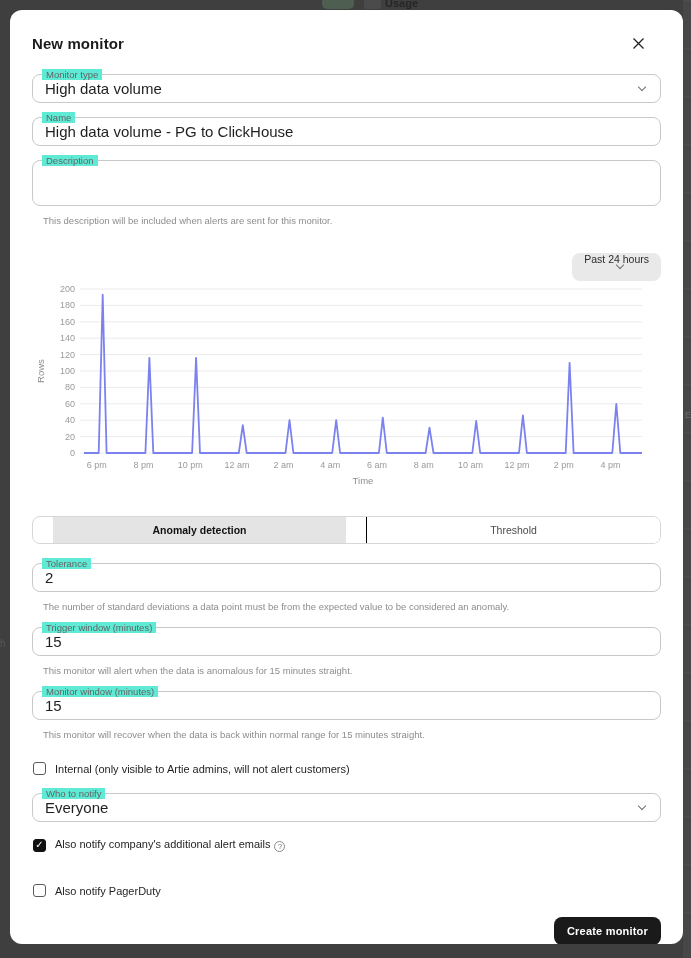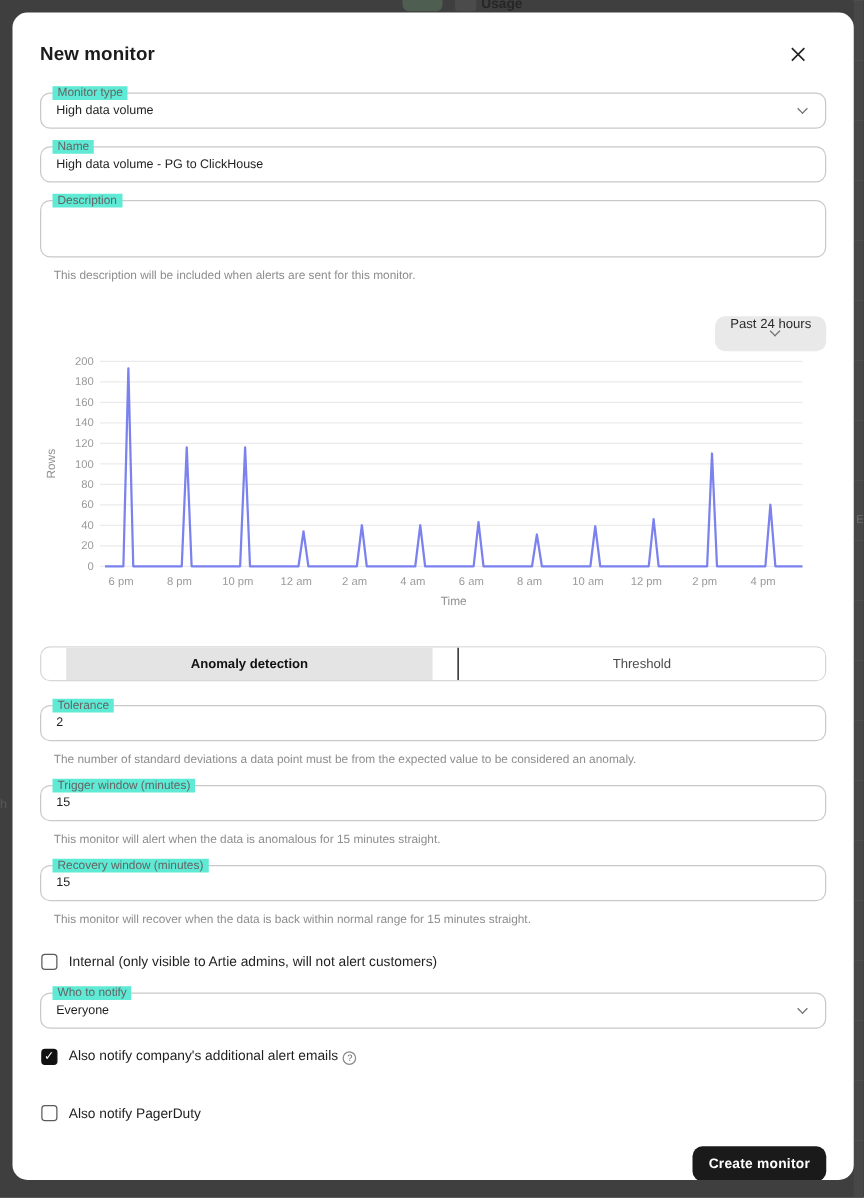--- a/index.html
+++ b/index.html
@@ -20,21 +20,21 @@
     padding:24px 22px 18px;overflow:hidden;}
   .modal-head{display:flex;justify-content:space-between;align-items:flex-end;margin-bottom:22px;}
   .modal-title{font-size:15px;font-weight:700;letter-spacing:.1px;}
   .close-btn{width:18px;height:18px;display:flex;align-items:center;justify-content:center;cursor:pointer;margin-right:14px;}
 
   
   .field{position:relative;border:1px solid #c9c9c9;border-radius:8px;height:29px;padding:0 12px;
     display:flex;align-items:center;margin-top:14px;}
   .field.tall{height:46px;align-items:flex-start;padding-top:8px;}
   .flabel{position:absolute;top:-6px;left:9px;background:#5eead4;padding:0 4px;font-size:9.5px;color:#646464;line-height:11px;}
-  .fvalue{font-size:10px;color:#1f1f1f;flex:1;white-space:nowrap;overflow:hidden;}
+  .fvalue{font-size:15px;color:#1f1f1f;flex:1;white-space:nowrap;overflow:hidden;}
   .chev{width:6px;height:6px;border-right:1.4px solid #6f6f6f;border-bottom:1.4px solid #6f6f6f;
     transform:rotate(45deg);margin:-3px 3px 0 8px;flex:none;}
   .helper{font-size:9.5px;color:#8d8d8d;margin:9px 0 0 11px;line-height:12px;}
 
   
   .range-row{display:flex;justify-content:flex-end;margin-top:26px;}
   .range-btn{background:#e9e9e9;border-radius:8px;height:28px;padding:0 12px;display:flex;align-items:center;
     font-size:10.5px;color:#2b2b2b;cursor:pointer;flex-direction:column;}
   .range-btn .chev{margin:-3px 0 0 7px;}
   .chart-wrap{margin-top:4px;}
@@ -167,21 +167,21 @@
     </div>
     <p class="helper">The number of standard deviations a data point must be from the expected value to be considered an anomaly.</p>
 
     <div class="field">
       <span class="flabel">Trigger window (minutes)</span>
       <span class="fvalue">15</span>
     </div>
     <p class="helper">This monitor will alert when the data is anomalous for 15 minutes straight.</p>
 
     <div class="field">
-      <span class="flabel">Recovery window (minutes)</span>
+      <span class="flabel">Monitor window (minutes)</span>
       <span class="fvalue">15</span>
     </div>
     <p class="helper">This monitor will recover when the data is back within normal range for 15 minutes straight.</p>
 
     <div class="chk-row" style="margin-top:21px;">
       <span class="chk">
         
       </span>
       <span class="chk-label">Internal (only visible to Artie admins, will not alert customers)</span>
     </div>

